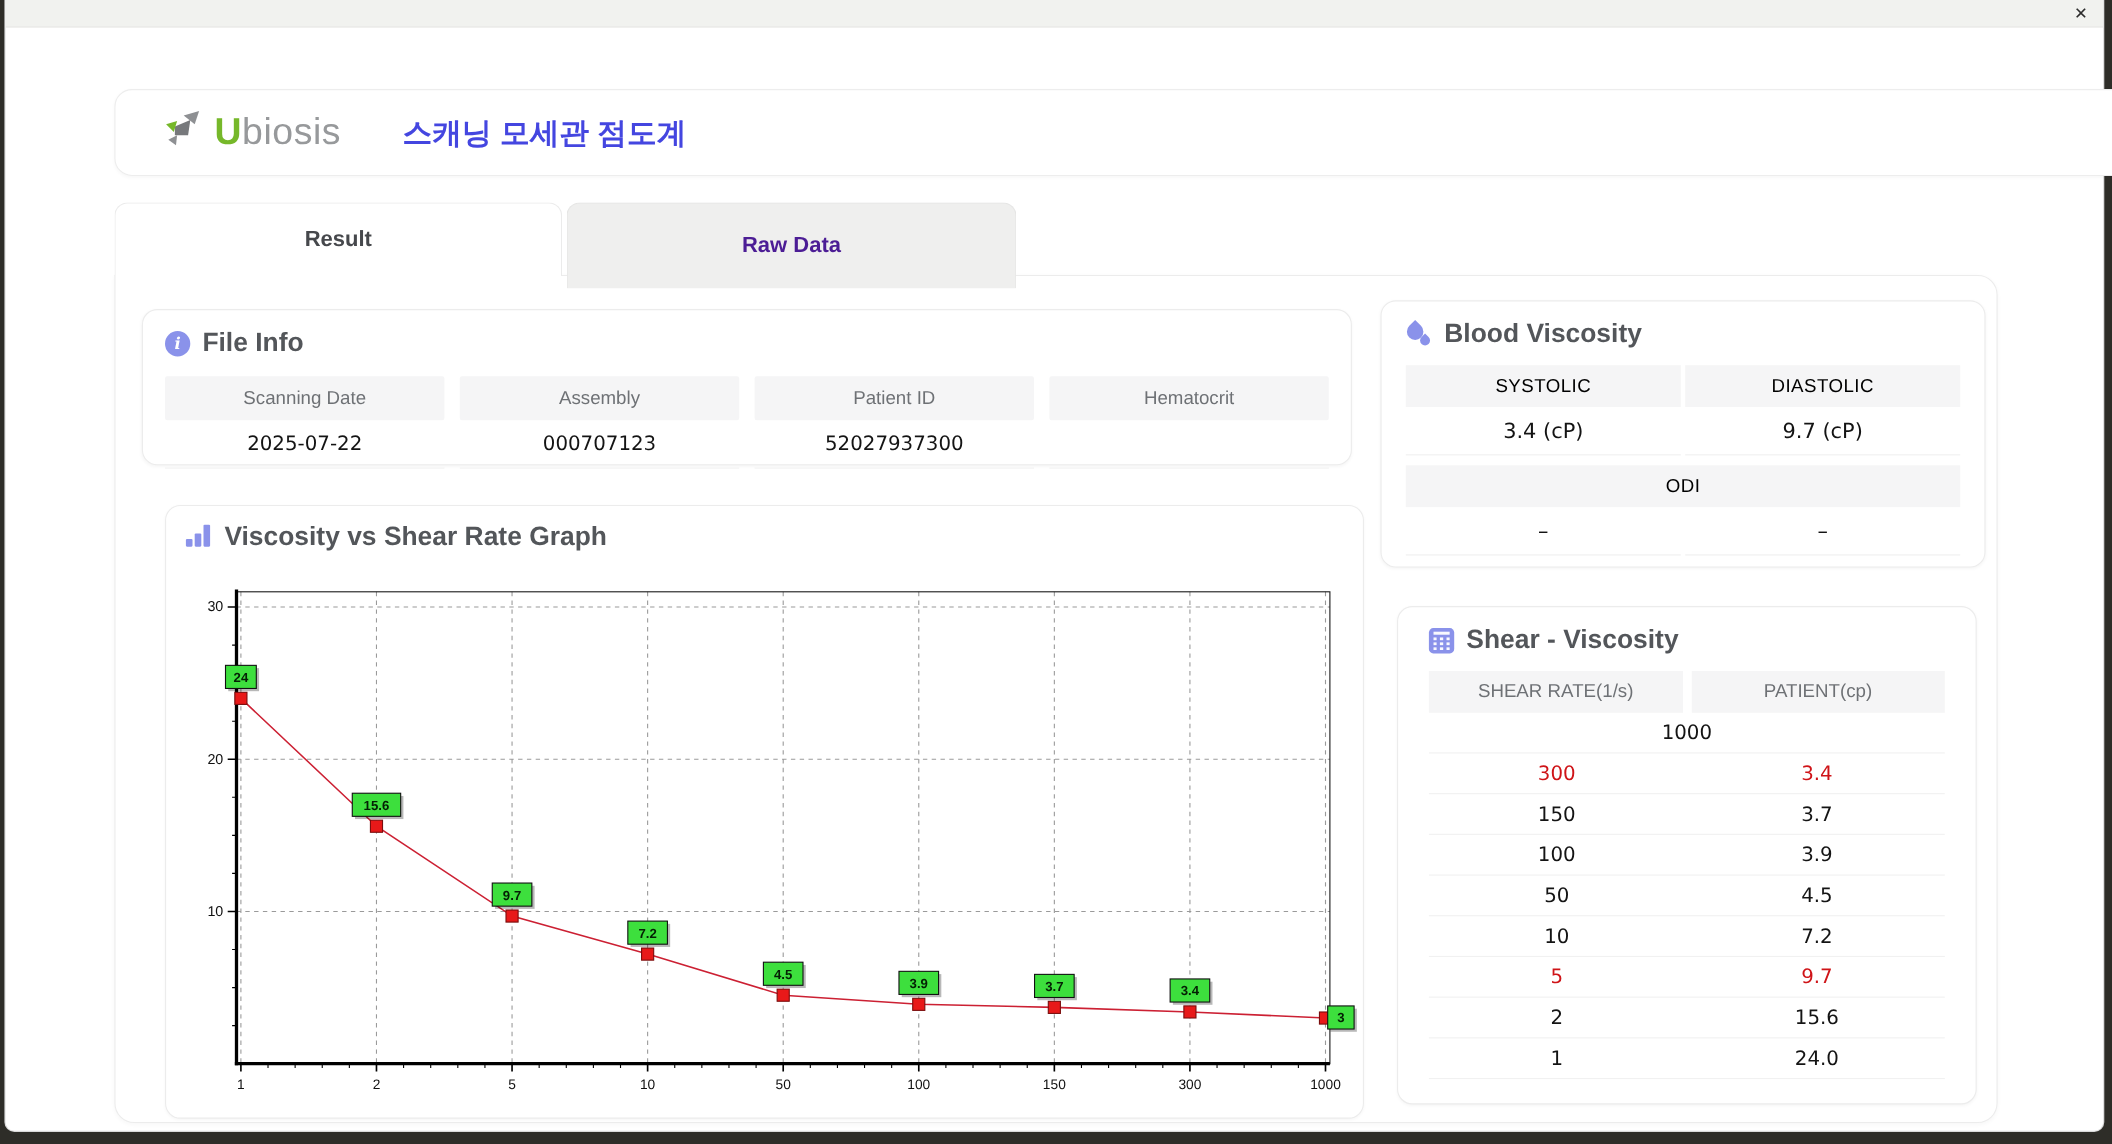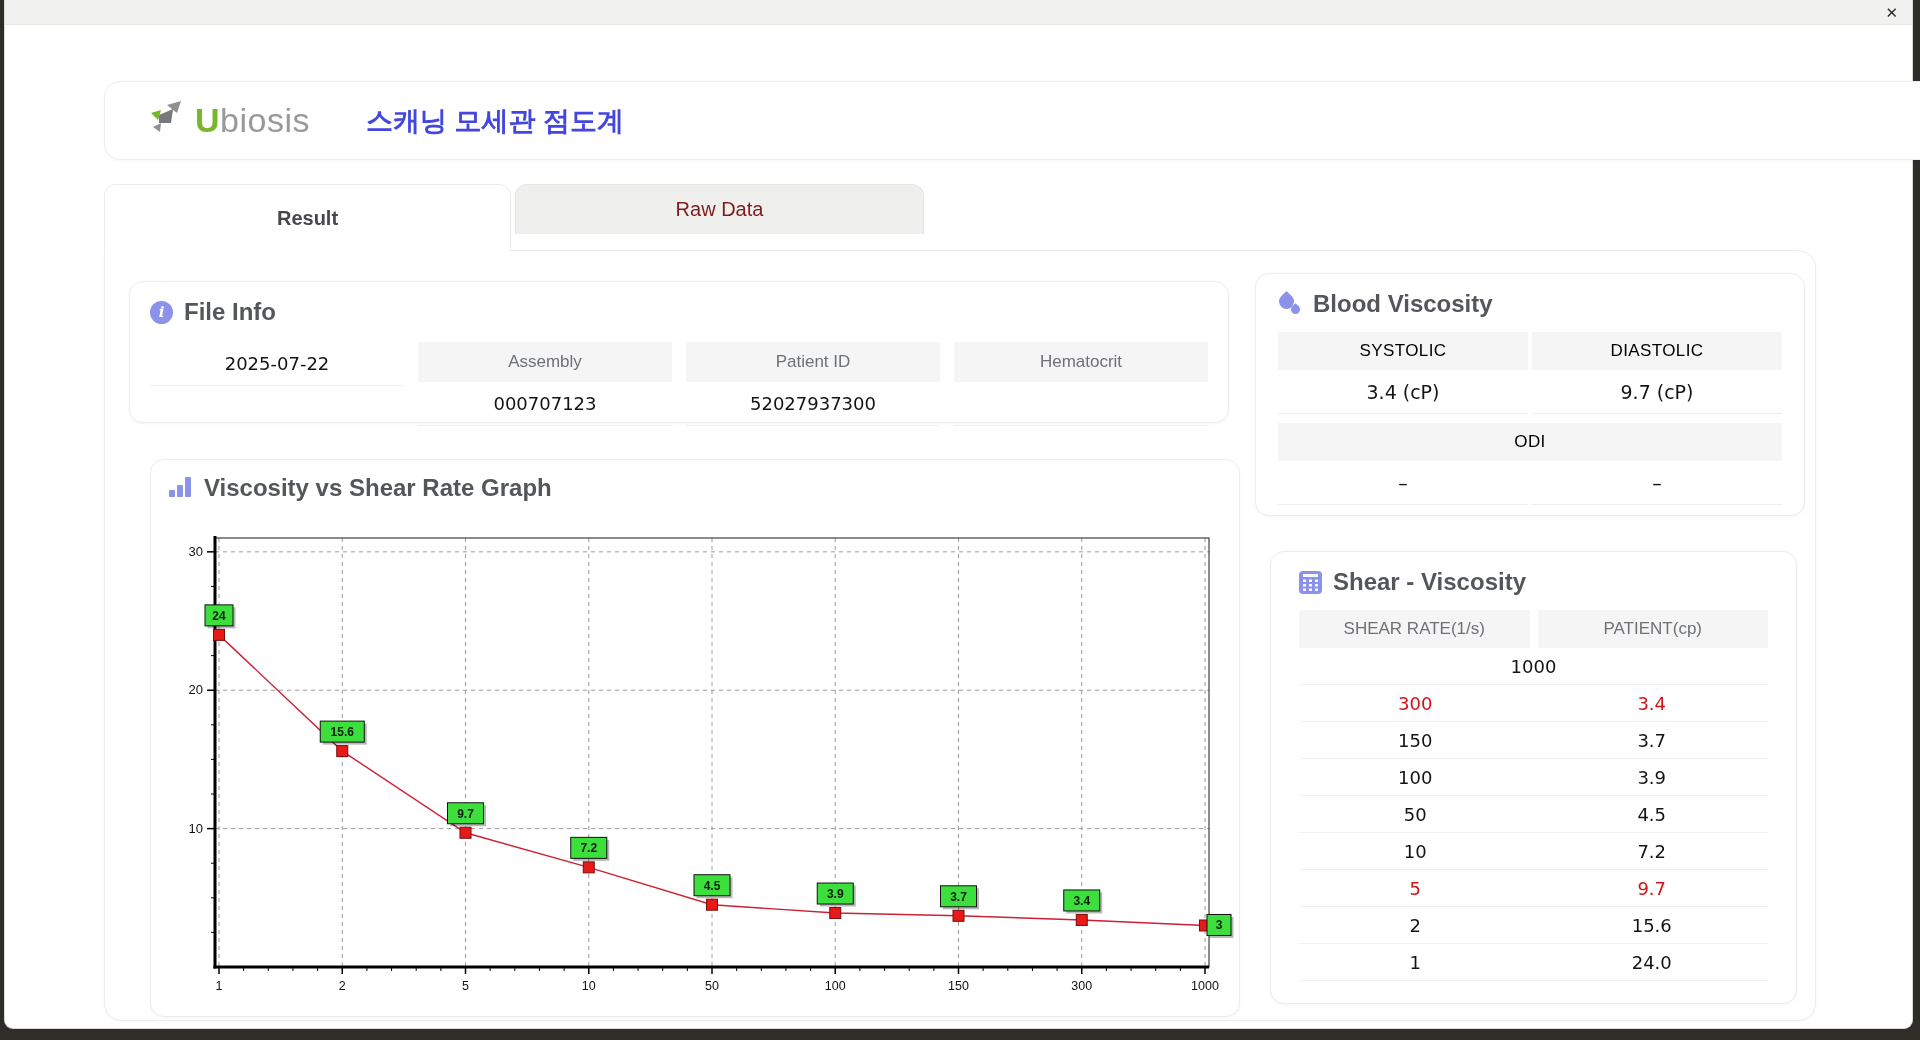--- a/index.html
+++ b/index.html
@@ -39,23 +39,23 @@
     position:absolute; top:184px; height:67px; z-index:3;
     display:flex; align-items:center; justify-content:center;
     font-size:20px; border-radius:12px 12px 0 0; cursor:pointer;
   }
   .tab-active {
     left:99px; width:407px; background:#ffffff;
     border:1px solid #ebebeb; border-bottom:none;
     color:#46484c; font-weight:bold;
   }
   .tab-inactive {
-    left:510px; width:409px; height:50px; background:#efefee;
+    left:510px; width:409px; height:78px; background:#efefee;
     border:1px solid #e5e5e4; border-bottom:none;
-    color:#7f1d1d; font-weight:normal;
+    color:#4c1d95; font-weight:bold;
   }
 
   
   .content-card {
     position:absolute; left:99px; top:250px; width:1712px; height:771px;
     background:#fff; border:1px solid #ececec; border-radius:0 18px 18px 18px;
     box-shadow:0 1px 4px rgba(0,0,0,0.03);
   }
   .inner-card {
     position:absolute; background:#fff; border:1px solid #ececec; border-radius:14px;
@@ -160,20 +160,21 @@
 
   <div class="content-card">
 
     <div class="inner-card card-file-info">
       <div class="section-head">
         <span class="icon-info">i</span>
         <span class="section-title">File Info</span>
       </div>
       <div class="fi-cols">
         <div class="fi-col">
+          <div class="fi-label">Scanning Date</div>
           <div class="fi-value">2025-07-22</div>
         </div>
         <div class="fi-col">
           <div class="fi-label">Assembly</div>
           <div class="fi-value">000707123</div>
         </div>
         <div class="fi-col">
           <div class="fi-label">Patient ID</div>
           <div class="fi-value">52027937300</div>
         </div>

